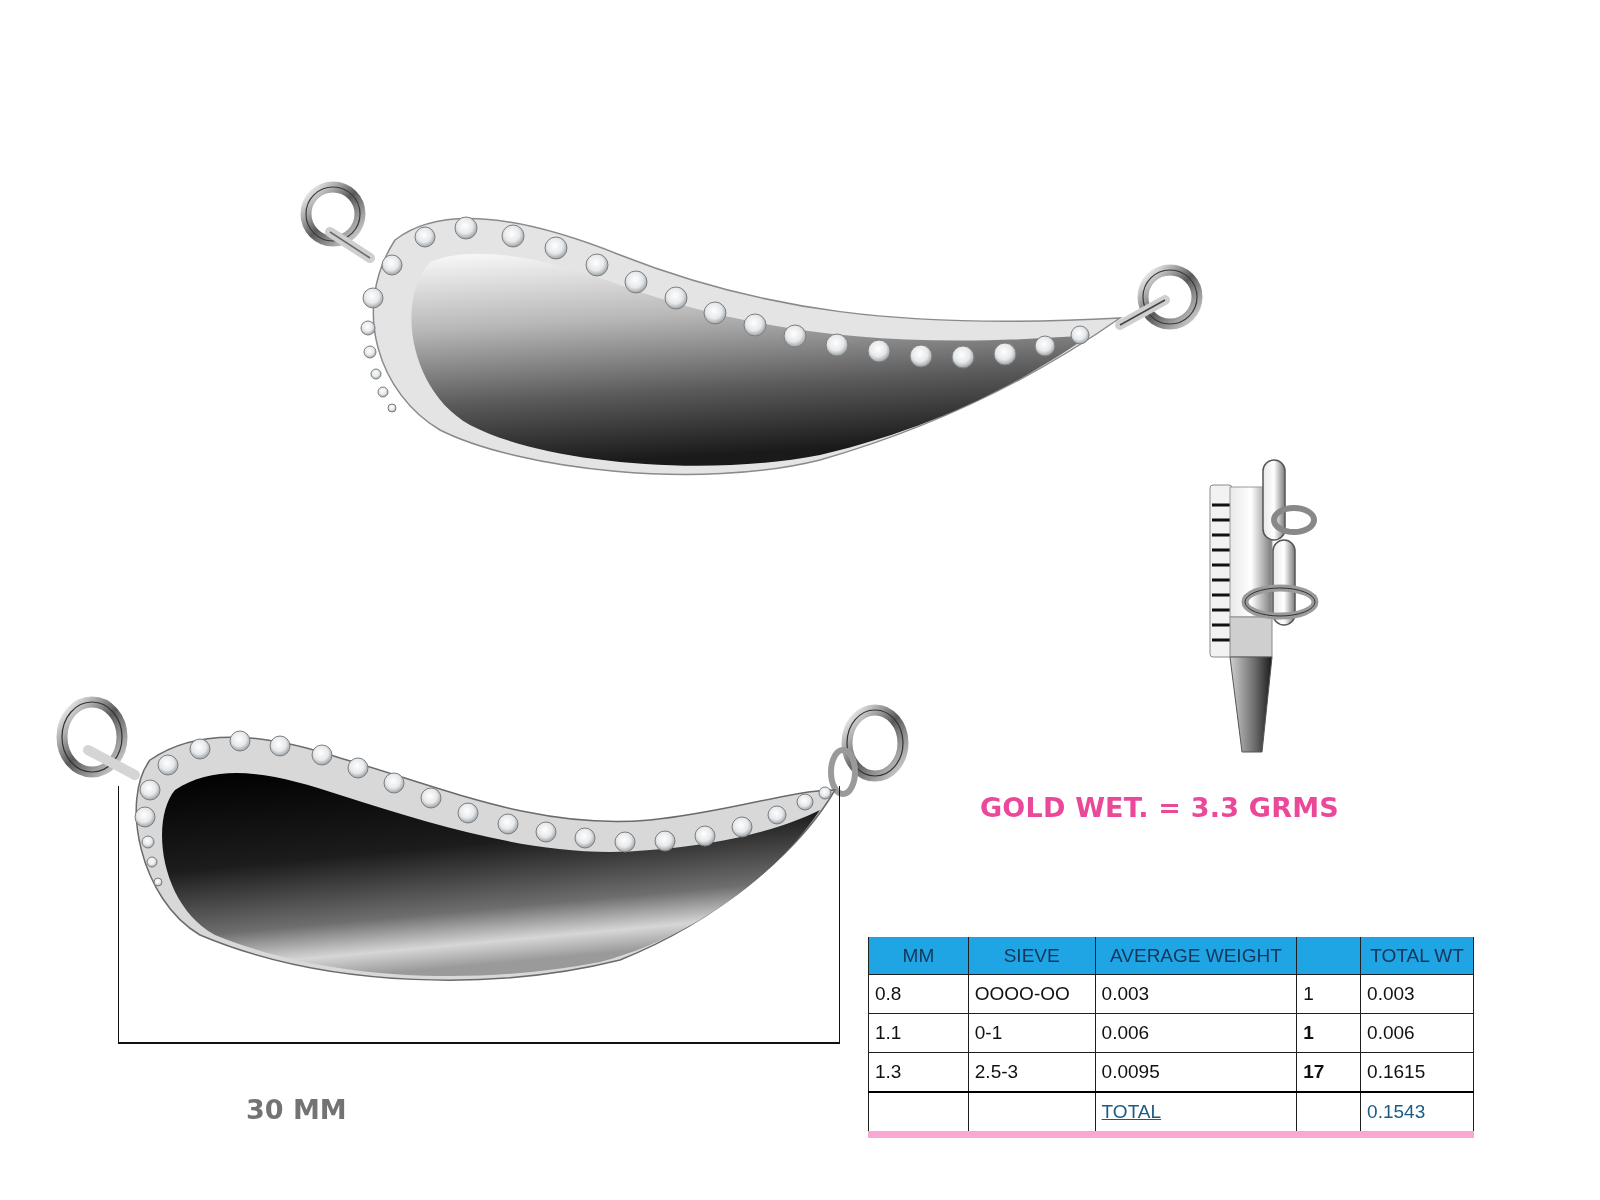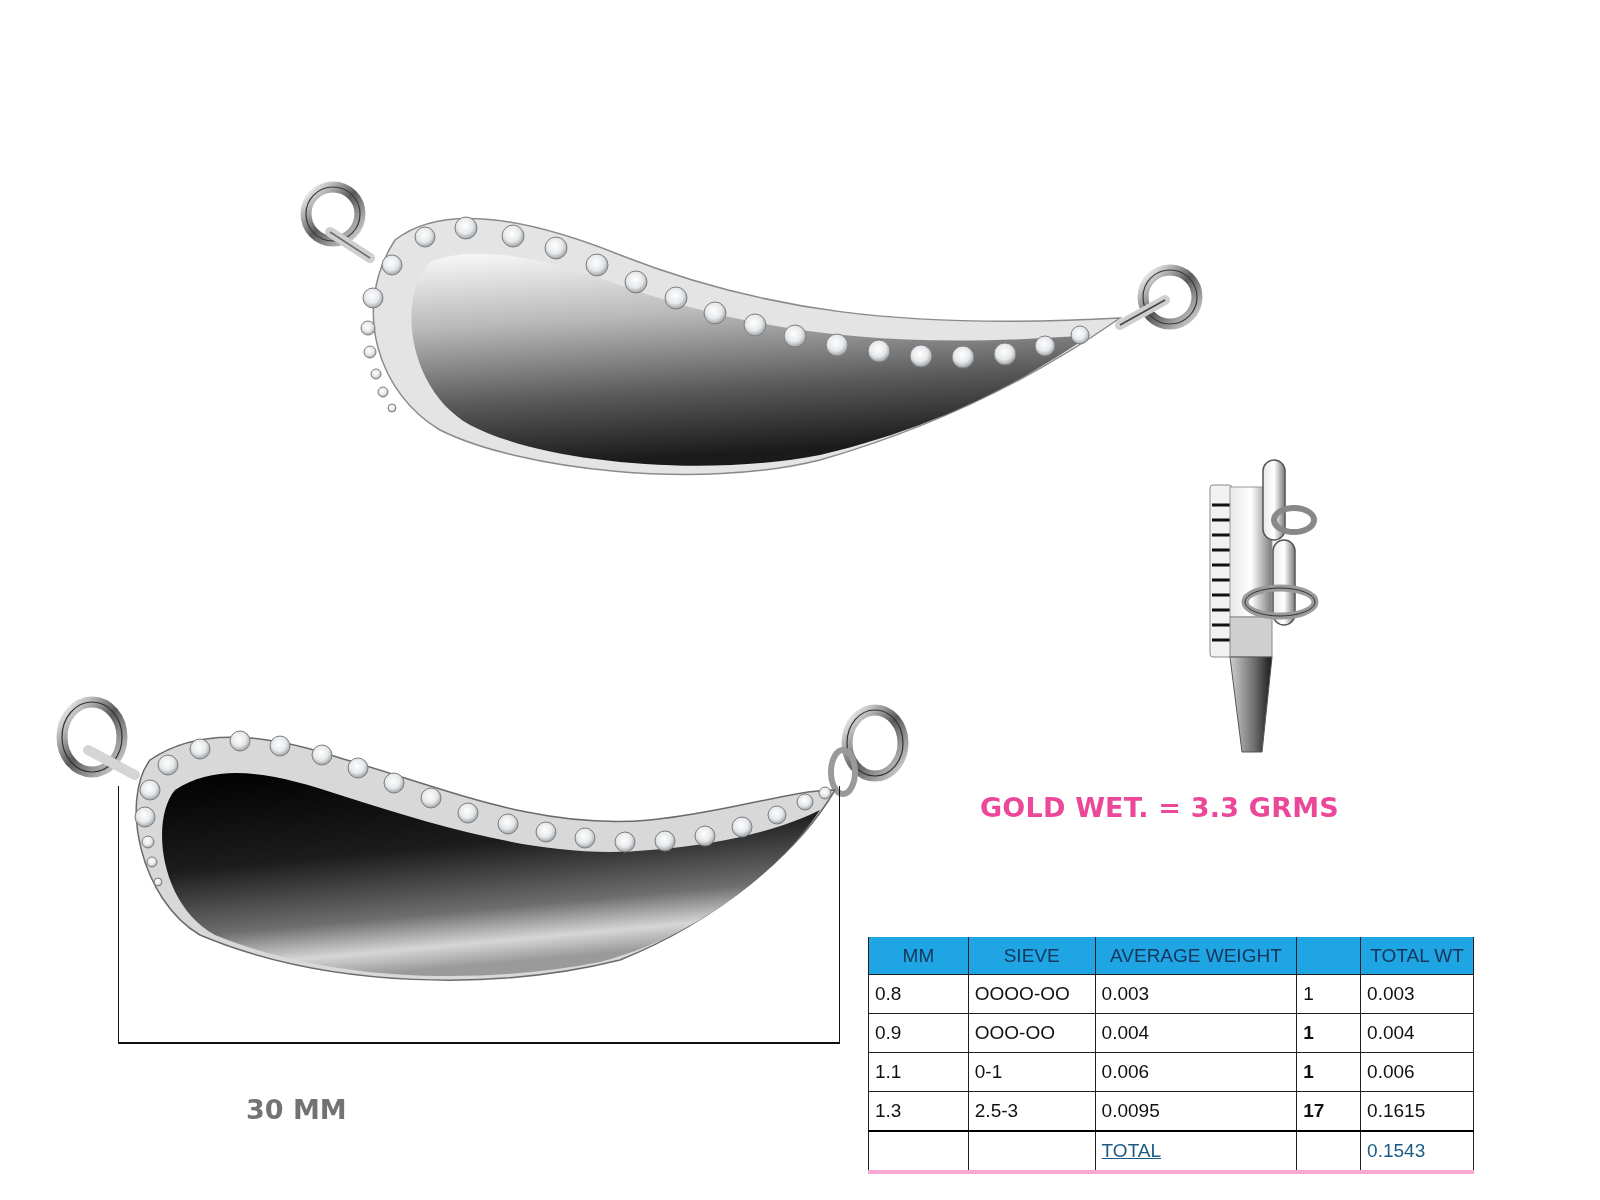--- a/index.html
+++ b/index.html
@@ -5,21 +5,21 @@
     html, body { margin: 0; padding: 0; background: #ffffff; }
     body { width: 1600px; height: 1200px; position: relative; overflow: hidden; font-family: "Liberation Sans", sans-serif; }
     .abs { position: absolute; }
     svg { position: absolute; overflow: visible; }
     .gold-wt { left: 958px; top: 792px; font-family: "DejaVu Sans", sans-serif; font-weight: bold; font-size: 27px; color: #ec4899; letter-spacing: 0.2px; margin-left: 22px; }
     .dim-label { left: 246px; top: 1094px; font-family: "DejaVu Sans", sans-serif; font-weight: bold; font-size: 27px; color: #737373; }
     .dim-box { left: 118px; top: 786px; width: 722px; height: 258px; border-left: 1px solid #111; border-right: 1px solid #111; border-bottom: 2px solid #111; box-sizing: border-box; }
     table.stone { position: absolute; left: 868px; top: 937px; width: 606px; border-collapse: collapse; font-family: "Liberation Sans", sans-serif; font-size: 19px; color: #111; }
     table.stone th { background: #1fa4e4; color: #16365a; font-weight: normal; height: 27px; padding: 5px; border: 1px solid #1f1f1f; border-top: none; text-align: center; }
     table.stone td { height: 26px; padding: 6px; text-align: left; border: 1px solid #1f1f1f; }
-    table.stone tr.total-row td { border-top: 2.5px solid #000; border-bottom: 4px solid #f9a8d4; }
+    table.stone tr.total-row td { border-top: 2.5px solid #000; border-bottom: 7px solid #f9a8d4; }
     table.stone td.bold { font-weight: bold; }
     table.stone td.total-label { color: #1b5b86; text-decoration: underline; }
     table.stone td.total-value { color: #1b5b86; }
     table.stone col.c1 { width: 100px; }
     table.stone col.c2 { width: 127px; }
     table.stone col.c3 { width: 202px; }
     table.stone col.c4 { width: 64px; }
     table.stone col.c5 { width: 113px; }
   </style>
 </head>
@@ -203,27 +203,20 @@
   </thead>
   <tbody>
     <tr>
       <td>0.8</td>
       <td>OOOO-OO</td>
       <td>0.003</td>
       <td>1</td>
       <td>0.003</td>
     </tr>
     <tr>
-      <td>0.9</td>
-      <td>OOO-OO</td>
-      <td>0.004</td>
-      <td class="bold">1</td>
-      <td>0.004</td>
-    </tr>
-    <tr>
       <td>1.1</td>
       <td>0-1</td>
       <td>0.006</td>
       <td class="bold">1</td>
       <td>0.006</td>
     </tr>
     <tr>
       <td>1.3</td>
       <td>2.5-3</td>
       <td>0.0095</td>

